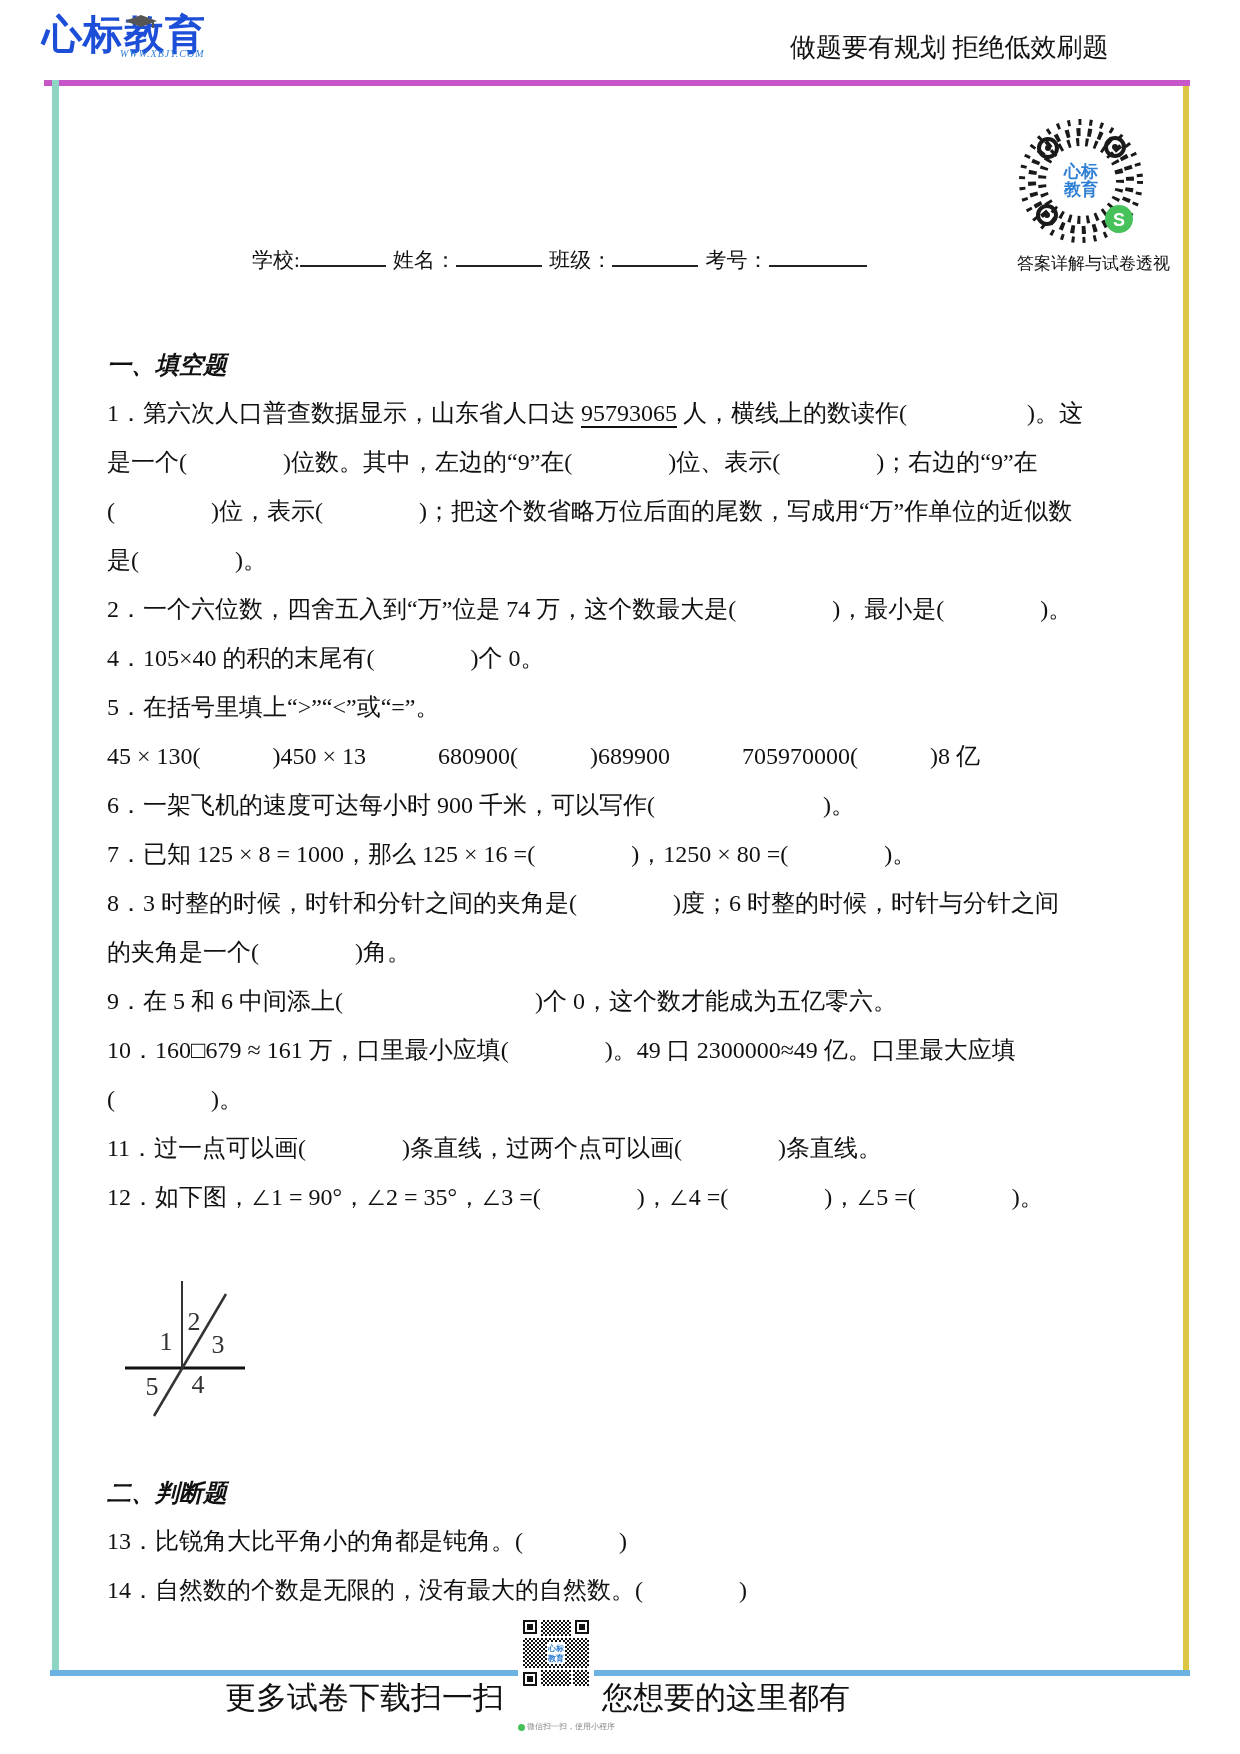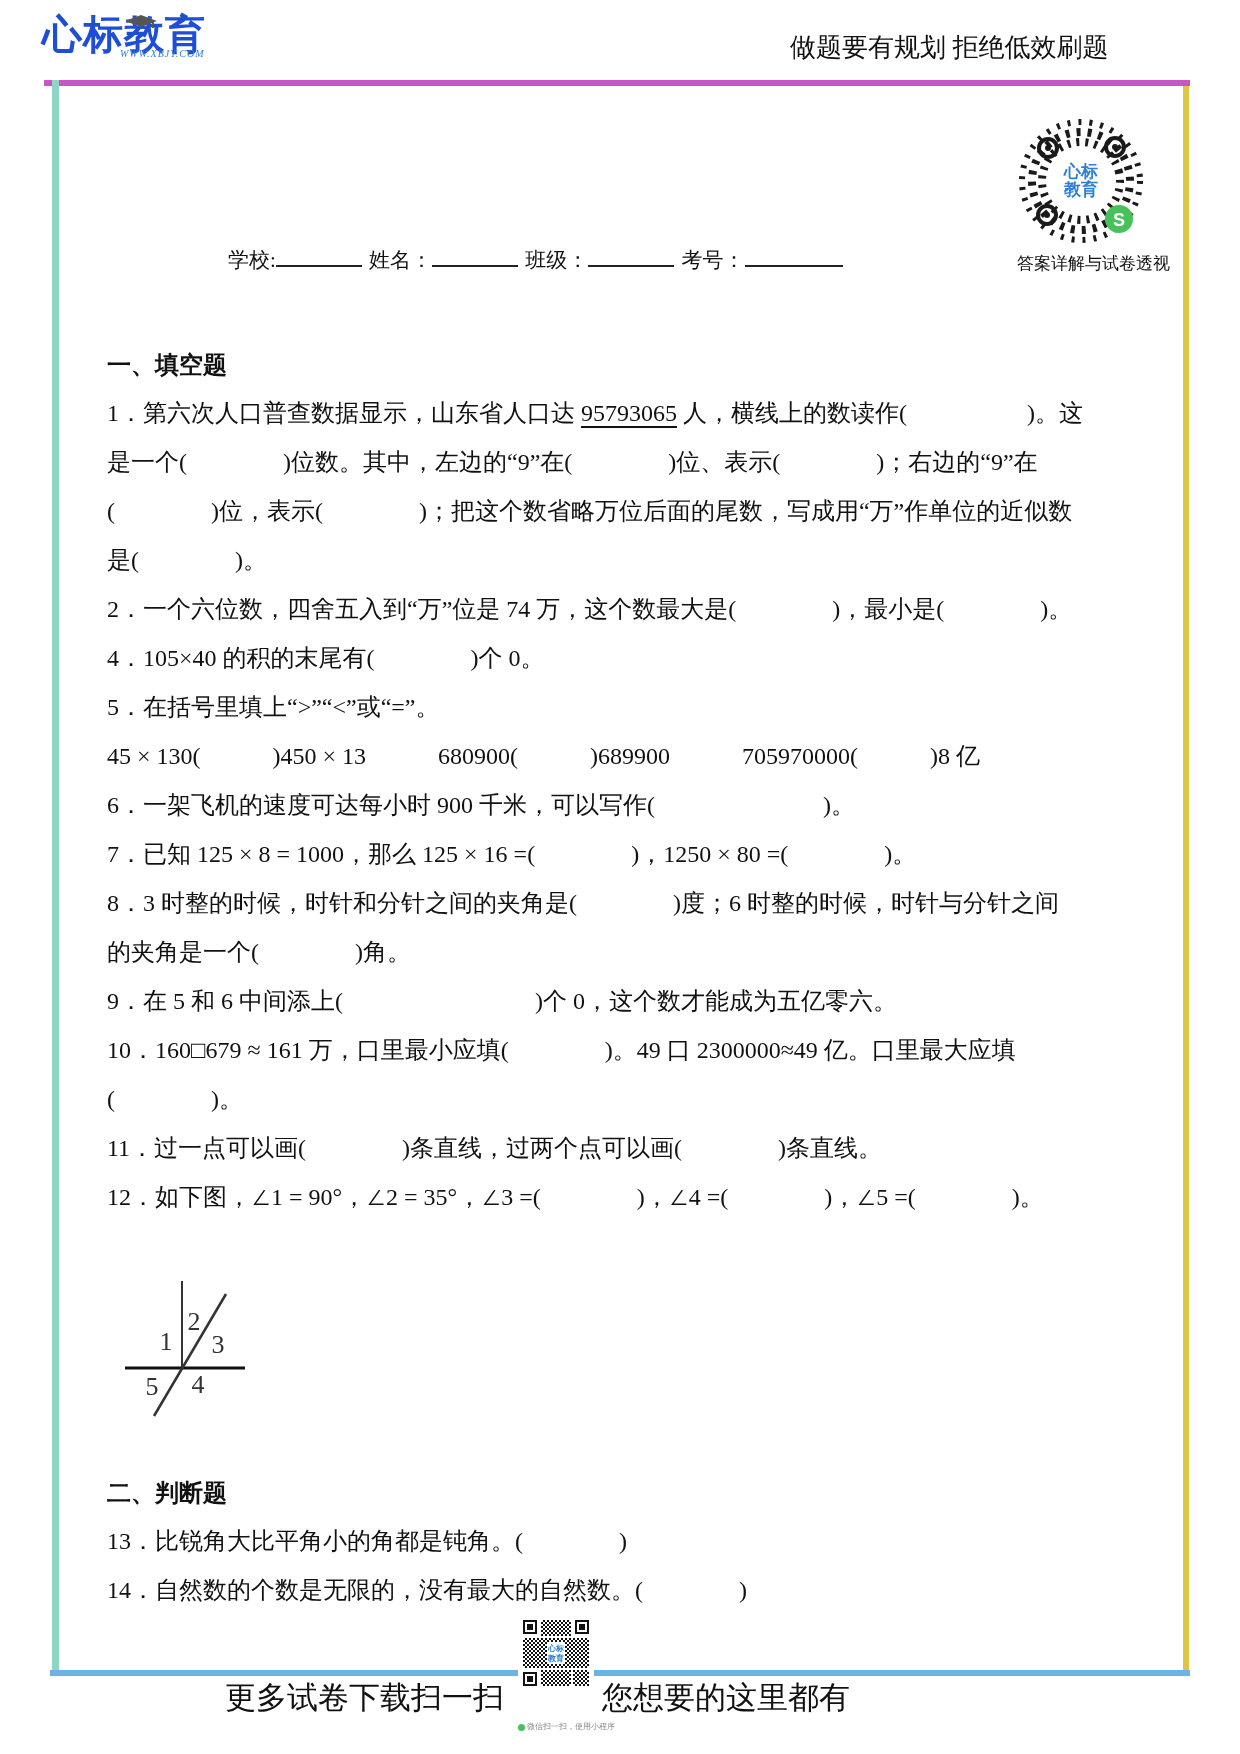--- a/index.html
+++ b/index.html
@@ -18,33 +18,33 @@
   
   .frame-top    { position:absolute; left:44px;  top:80px;   width:1146px; height:6px;  background:#c756c9; }
   .frame-left   { position:absolute; left:52px;  top:80px;   width:7px;   height:1596px; background:#8ed5c3; }
   .frame-right  { position:absolute; left:1183px; top:86px;  width:6px;   height:1590px; background:#dcc643; }
   .frame-bottom { position:absolute; left:50px;  top:1670px; width:1140px; height:6px;  background:#6cb2e2; }
 
   
   .title-block { position:absolute; left:180px; top:125px; width:670px; text-align:center; }
   .title1 { font-size:33px; font-weight:bold; }
   .title2 { font-size:31px; font-weight:bold; font-family:"Liberation Sans", sans-serif; margin-top:21px; }
-  .info-row { position:absolute; left:228px; top:246px; font-size:21px; white-space:nowrap; }
+  .info-row { position:absolute; left:252px; top:246px; font-size:21px; white-space:nowrap; }
   .blank { display:inline-block; width:86px; border-bottom:2px solid #222; height:20px; margin-right:2px; }
   .blank.last { width:98px; }
 
   
   .qr-top { position:absolute; left:1016px; top:116px; width:130px; height:130px; }
   .qr-top-caption { position:absolute; left:992px; top:252px; width:178px; text-align:right; font-size:17px; }
 
   
   .content  { position:absolute; left:107px; top:340px;  width:1080px; }
   .content2 { position:absolute; left:107px; top:1468px; width:1080px; }
   .content p, .content2 p { height:49px; line-height:49px; font-size:24px; white-space:pre; }
-  .sec-heading { font-family:"Liberation Sans", sans-serif; font-weight:bold; font-size:25px; }
+  .sec-heading { font-family:"Liberation Sans", sans-serif; font-weight:bold; font-size:25px;font-style:italic; }
   .u { text-decoration:underline; text-underline-offset:5px; }
 
   
   .diagram { position:absolute; left:100px; top:1272px; }
   .diagram text { font-size:26px; fill:#333; font-family:"Liberation Serif", serif; }
 
   
   .footer-left  { position:absolute; left:225px; top:1678px; width:285px; text-align:left; font-size:31px; line-height:40px; }
   .footer-right { position:absolute; left:602px; top:1678px; font-size:31px; line-height:40px; }
   .qr-bottom { position:absolute; left:518px; top:1620px; width:76px; height:92px; background:#fff; text-align:center; z-index:2; }

